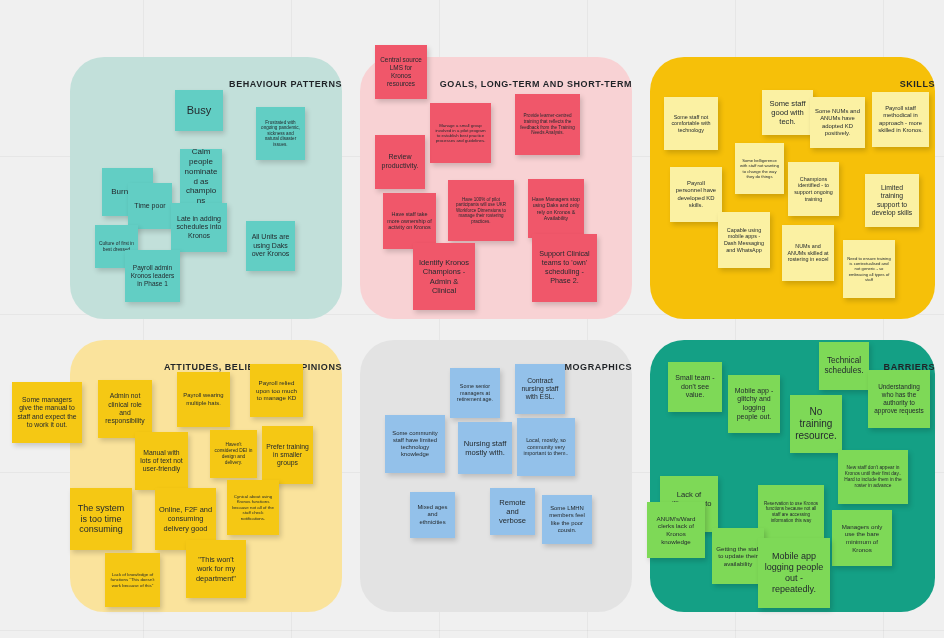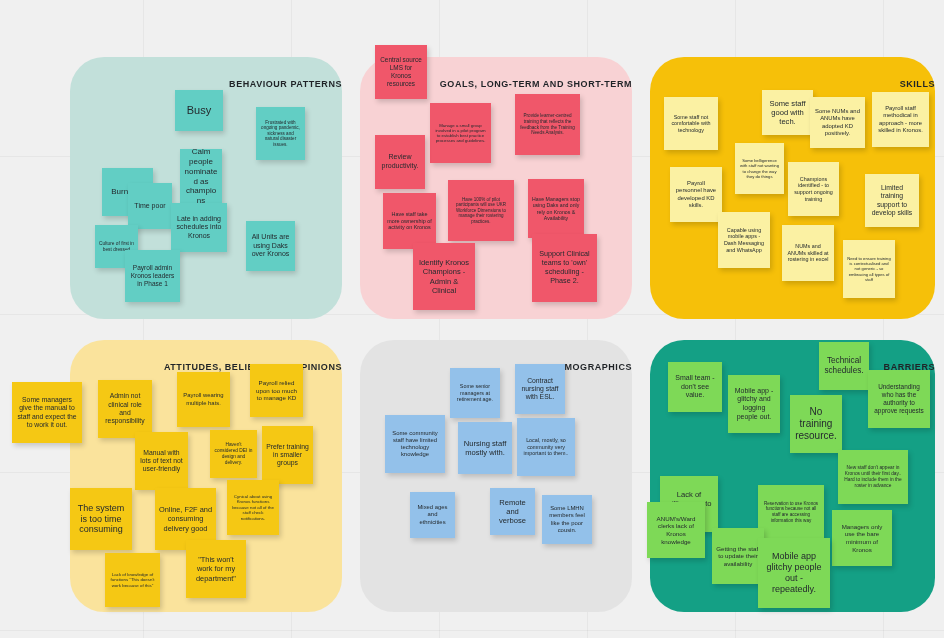--- a/index.html
+++ b/index.html
@@ -254,15 +254,15 @@
     <div class="note" style="left: 647px; top: 502px; width: 58px; height: 56px; background: rgb(126, 217, 87); font-size: 6.2px;">
       <span>ANUM's/Ward clerks lack of Kronos knowledge</span>
     </div>
     <div class="note" style="left: 712px; top: 528px; width: 52px; height: 56px; background: rgb(126, 217, 87); font-size: 6.2px;">
       <span>Getting the staff to update their availability</span>
     </div>
     <div class="note" style="left: 832px; top: 510px; width: 60px; height: 56px; background: rgb(126, 217, 87); font-size: 6.2px;">
       <span>Managers only use the bare minimum of Kronos</span>
     </div>
     <div class="note" style="left: 758px; top: 538px; width: 72px; height: 70px; background: rgb(126, 217, 87); font-size: 9px;">
-      <span>Mobile app glitchy people out - repeatedly.</span>
+      <span>Mobile app logging people out - repeatedly.</span>
     </div>
   </div>
 
 </body></html>

